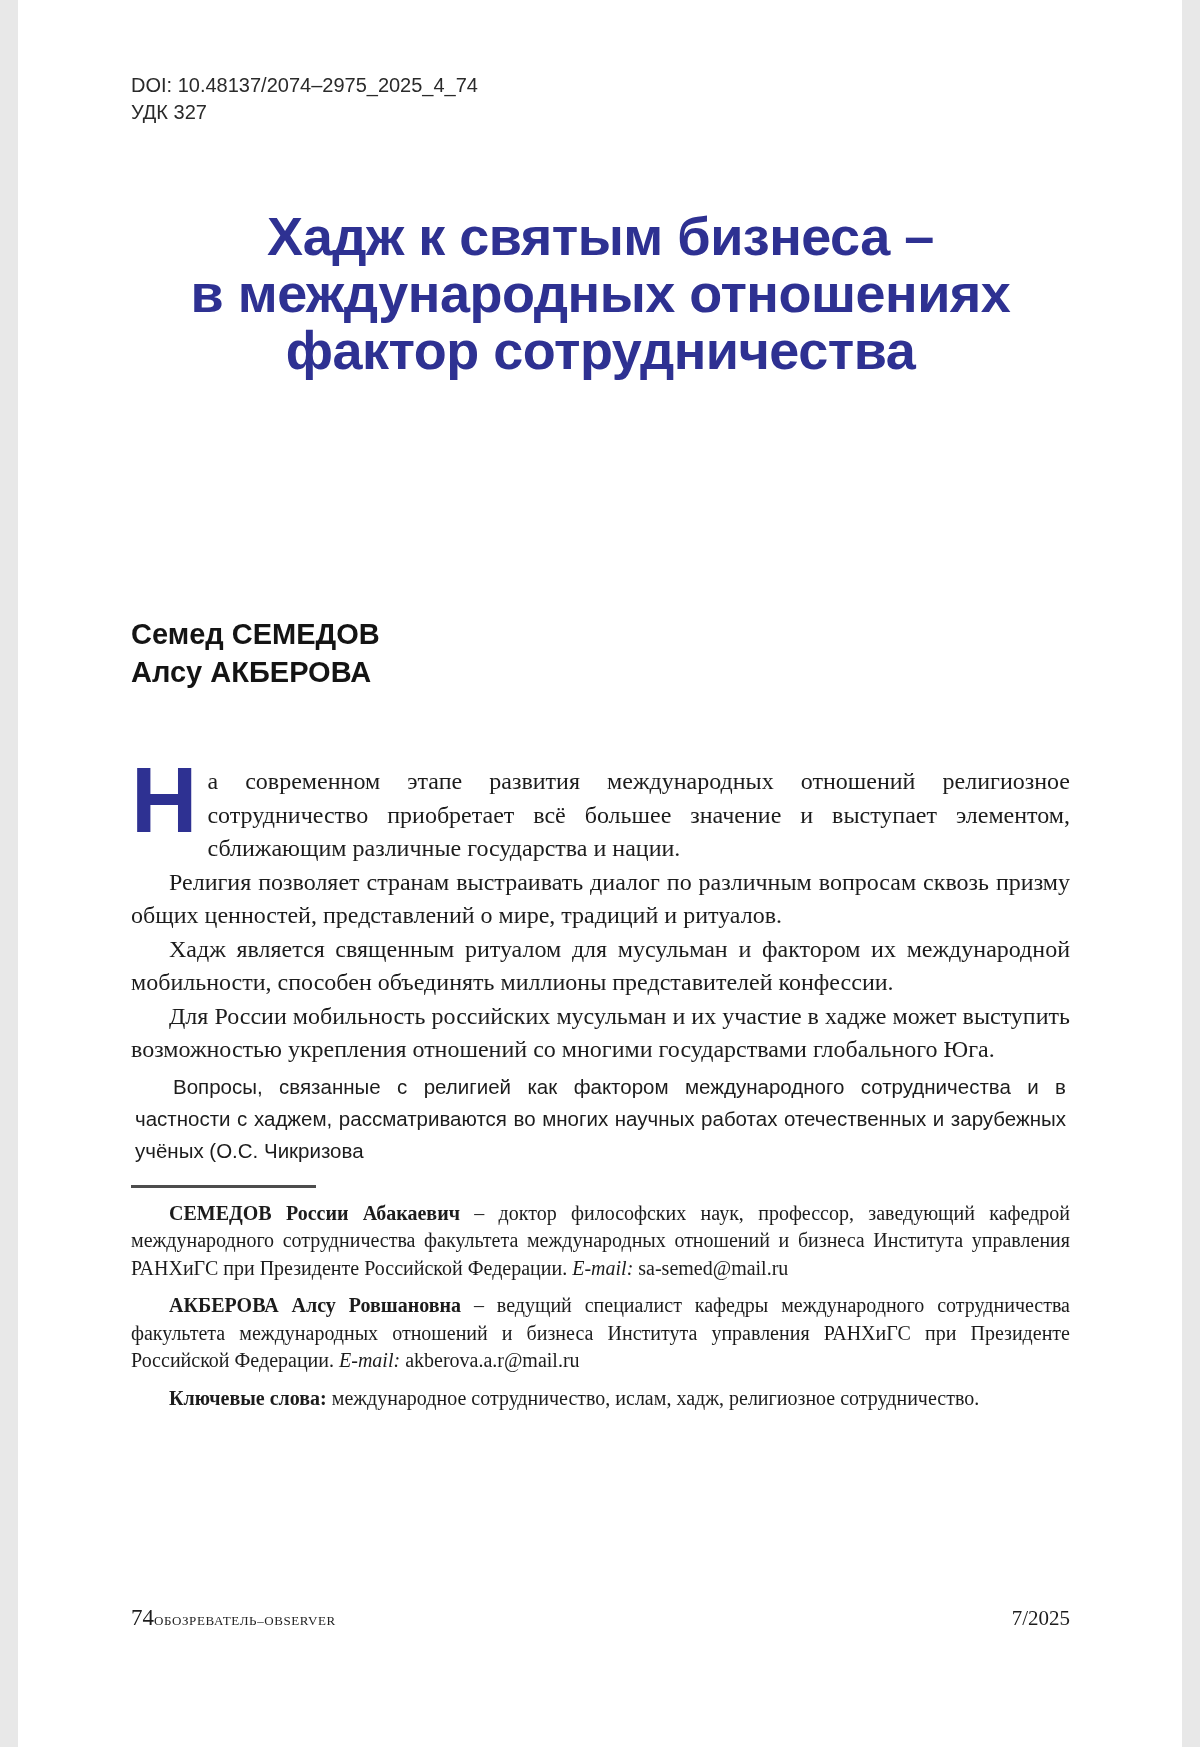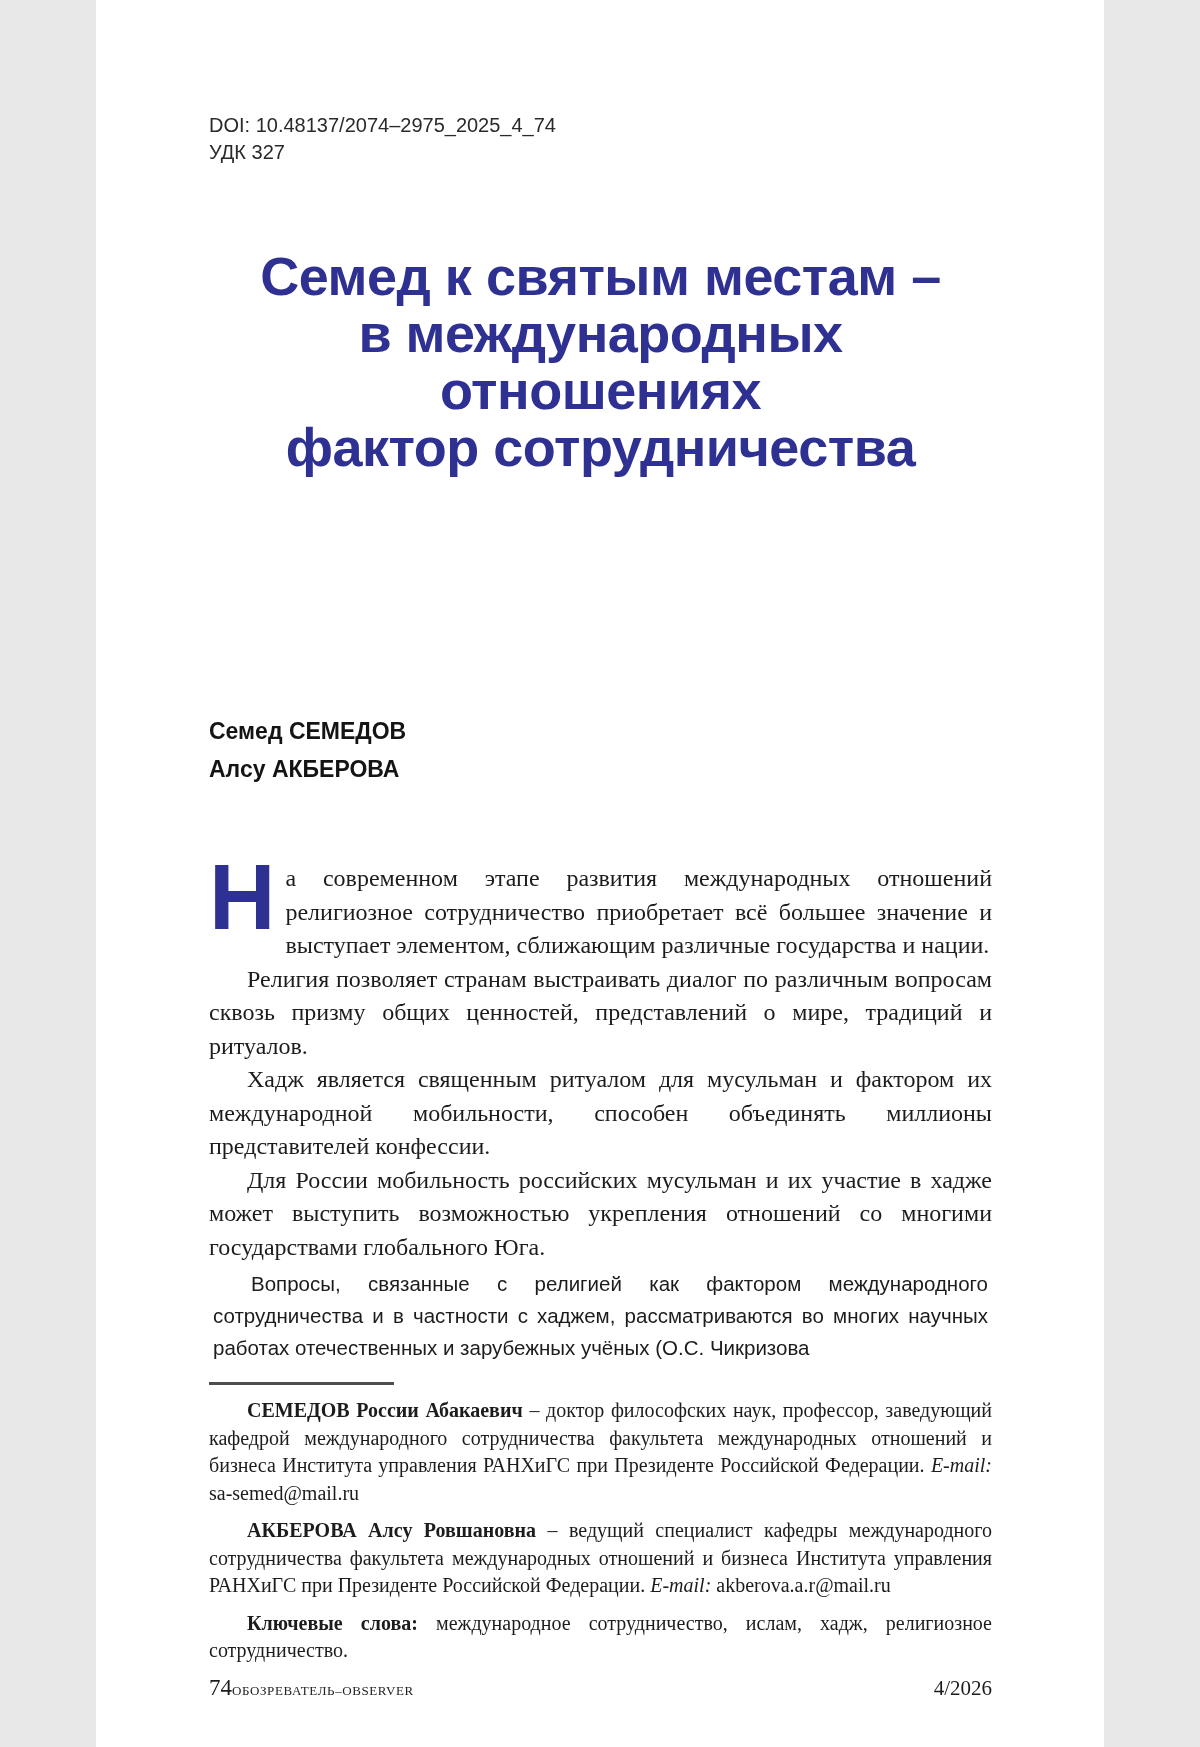--- a/index.html
+++ b/index.html
@@ -1,23 +1,23 @@
 <!DOCTYPE html>
 <html><head>
 <meta charset="utf-8">
 <style>
   html, body { margin: 0; padding: 0; background: #e8e8e8; }
   .page {
     position: relative;
-    width: 1008px;
+    width: 1164px;
     height: 1747px;
     margin: 0 auto;
     background: #ffffff;
     box-sizing: border-box;
-    padding: 112px 112px 0 113px;
+    padding: 72px 112px 0 113px;
     display: flex;
     flex-direction: column;
     font-family: "Liberation Serif", serif;
     color: #1c1c1c;
     overflow: hidden;
   }
   .meta {
     font-family: "Liberation Sans", sans-serif;
     font-size: 20px;
     line-height: 27px;
@@ -30,21 +30,21 @@
     font-weight: 700;
     font-size: 54px;
     line-height: 57px;
     letter-spacing: -0.5px;
     color: #2e3192;
   }
   .authors {
     margin-top: 236px;
     font-family: "Liberation Sans", sans-serif;
     font-weight: 700;
-    font-size: 23px;
+    font-size: 29px;
     line-height: 38px;
     color: #141414;
   }
   .body-text {
     margin-top: 74px;
     font-size: 24px;
     line-height: 33.5px;
     text-align: justify;
   }
   .body-text p { margin: 0; text-indent: 38px; }
@@ -102,21 +102,21 @@
 <body>
 
 <div class="page">
 
   <div class="meta">
     <div>DOI: 10.48137/2074–2975_2025_4_74</div>
     <div>УДК 327</div>
   </div>
 
   <h1 class="article-title" style="margin-bottom:0;">
-    <div>Семед к святым местам –</div>
+    <div>Хадж к святым бизнеса –</div>
     <div>в международных отношениях</div>
     <div>фактор сотрудничества</div>
   </h1>
 
   <div class="authors">
     <div>Семед СЕМЕДОВ</div>
     <div>Алсу АКБЕРОВА</div>
   </div>
 
   <div class="body-text">
@@ -134,16 +134,16 @@
 
   <div class="footnotes">
     <p><span class="fn-name">СЕМЕДОВ России Абакаевич</span><span> – доктор философских наук, профессор, заведующий кафедрой международного сотрудничества факультета международных отношений и бизнеса Института управления РАНХиГС при Президенте Российской Федерации. </span><span class="email-label">E-mail:</span><span> sa-semed@mail.ru</span></p>
     <p><span class="fn-name">АКБЕРОВА Алсу Ровшановна</span><span> – ведущий специалист кафедры международного сотрудничества факультета международных отношений и бизнеса Института управления РАНХиГС при Президенте Российской Федерации. </span><span class="email-label">E-mail:</span><span> akberova.a.r@mail.ru</span></p>
     <p><span class="keywords-label">Ключевые слова:</span><span> международное сотрудничество, ислам, хадж, религиозное сотрудничество.</span></p>
   </div>
 
   <div class="page-footer">
     <span class="page-number">74</span>
     <span class="journal-name">ОБОЗРЕВАТЕЛЬ–OBSERVER</span>
-    <span class="issue-number">4/2026</span>
+    <span class="issue-number">7/2025</span>
   </div>
 
 </div>
 
 </body></html>

